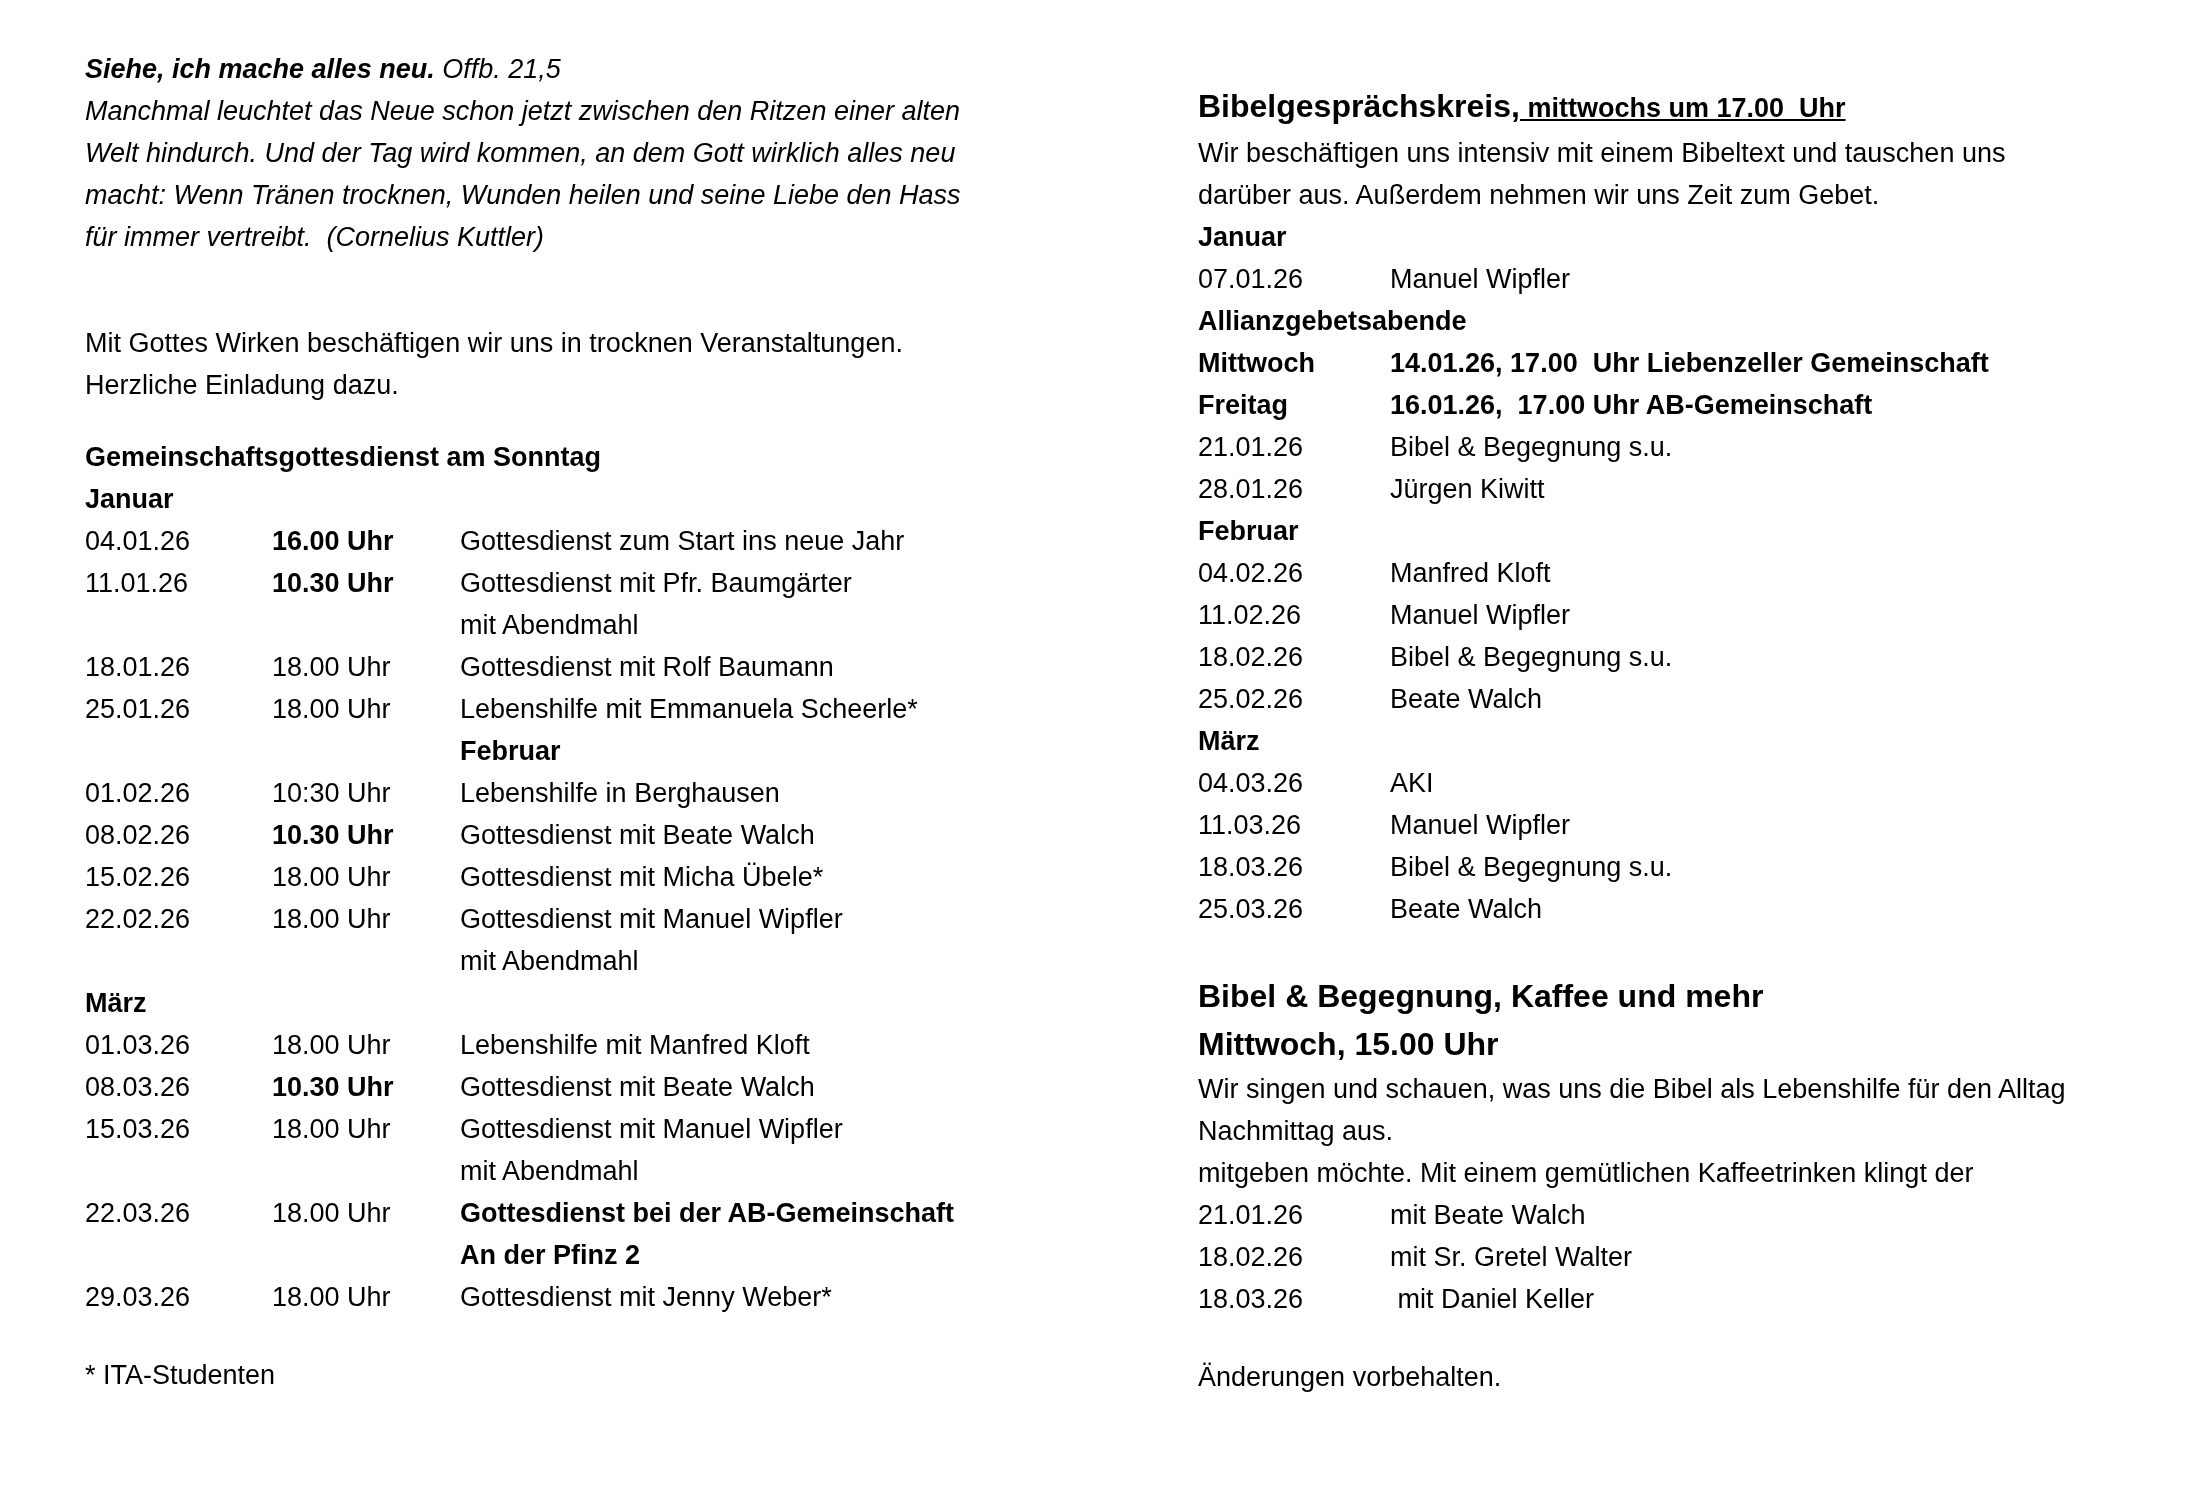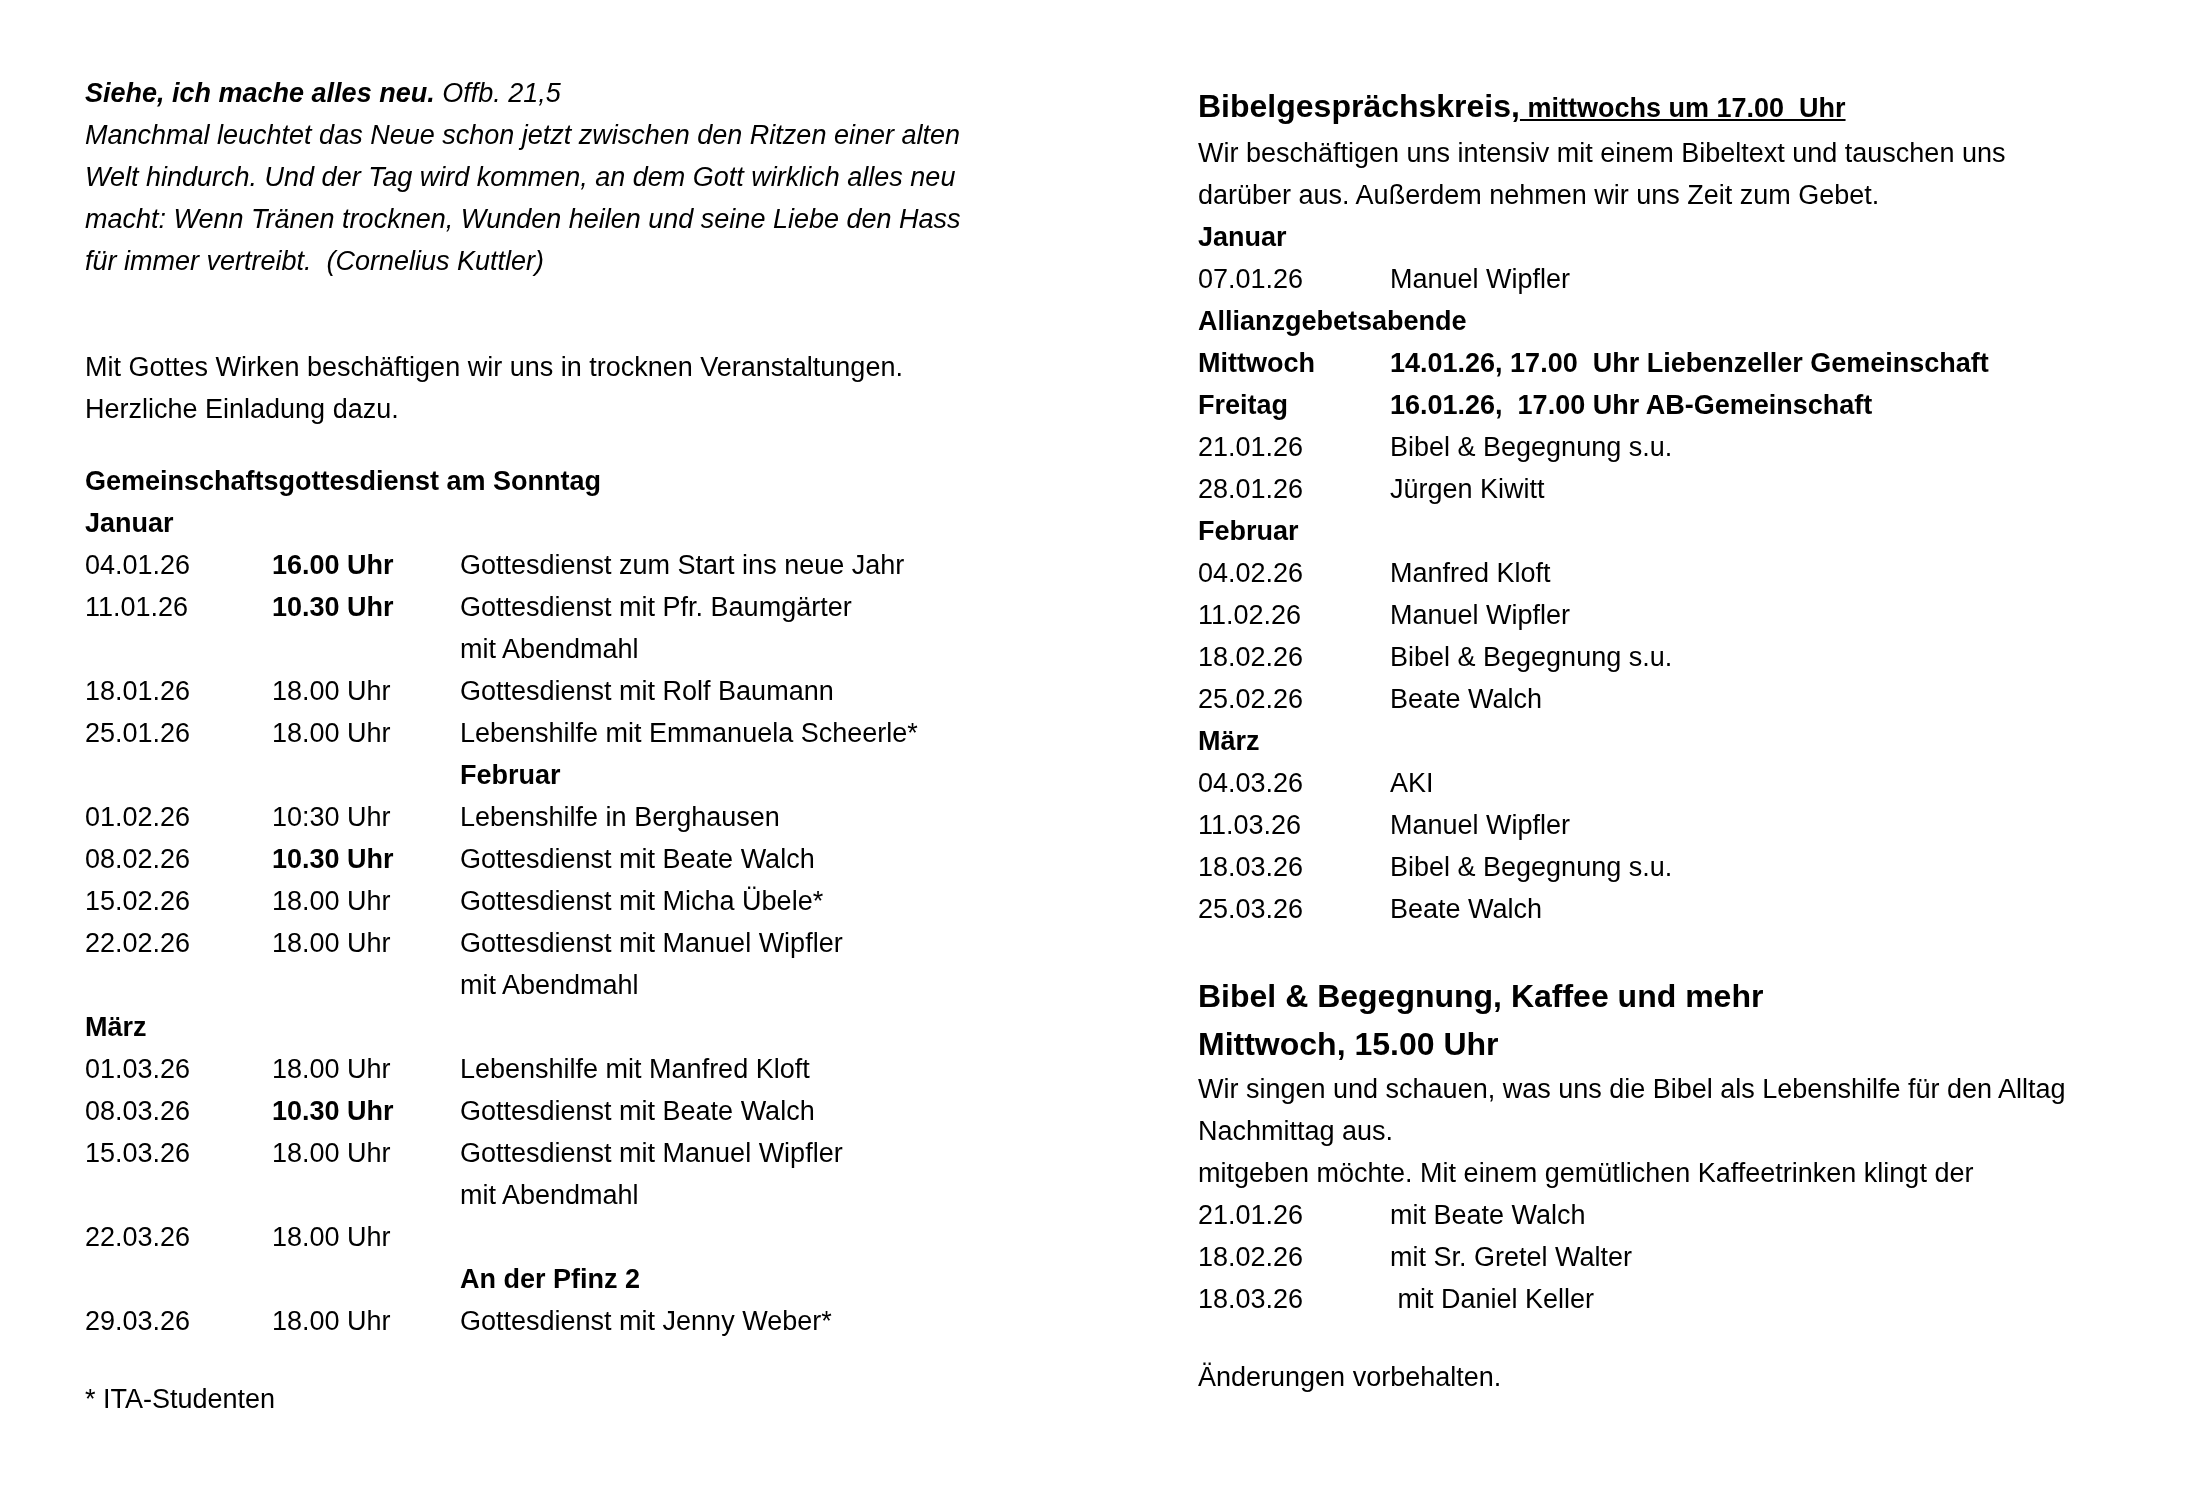--- a/index.html
+++ b/index.html
@@ -14,21 +14,21 @@
     font-family: "Liberation Sans", sans-serif;
     font-size: 27px;
     line-height: 42px;
     color: #000;
     overflow: hidden;
   }
   .col {
     position: absolute;
     top: 0;
   }
-  .col-left  { left: 85px;  top: 72px;  width: 960px; }
+  .col-left  { left: 85px;  top: 48px;  width: 960px; }
   .col-right { left: 1198px; top: 82px; width: 940px; }
 
   .line { white-space: pre; }
   .b { font-weight: 700; }
   .i { font-style: italic; }
 
   .title {
     font-size: 32px;
     line-height: 48px;
     font-weight: 700;
@@ -165,20 +165,21 @@
 
   <div class="row">
     <span class="cell c1"></span>
     <span class="cell c2l"></span>
     <span class="cell c3">mit Abendmahl</span>
   </div>
 
   <div class="row">
     <span class="cell c1">22.03.26</span>
     <span class="cell c2l">18.00 Uhr</span>
+    <span class="cell c3 b">Gottesdienst bei der AB-Gemeinschaft</span>
   </div>
 
   <div class="row">
     <span class="cell c1"></span>
     <span class="cell c2l"></span>
     <span class="cell c3 b">An der Pfinz 2</span>
   </div>
 
   <div class="row">
     <span class="cell c1">29.03.26</span>

